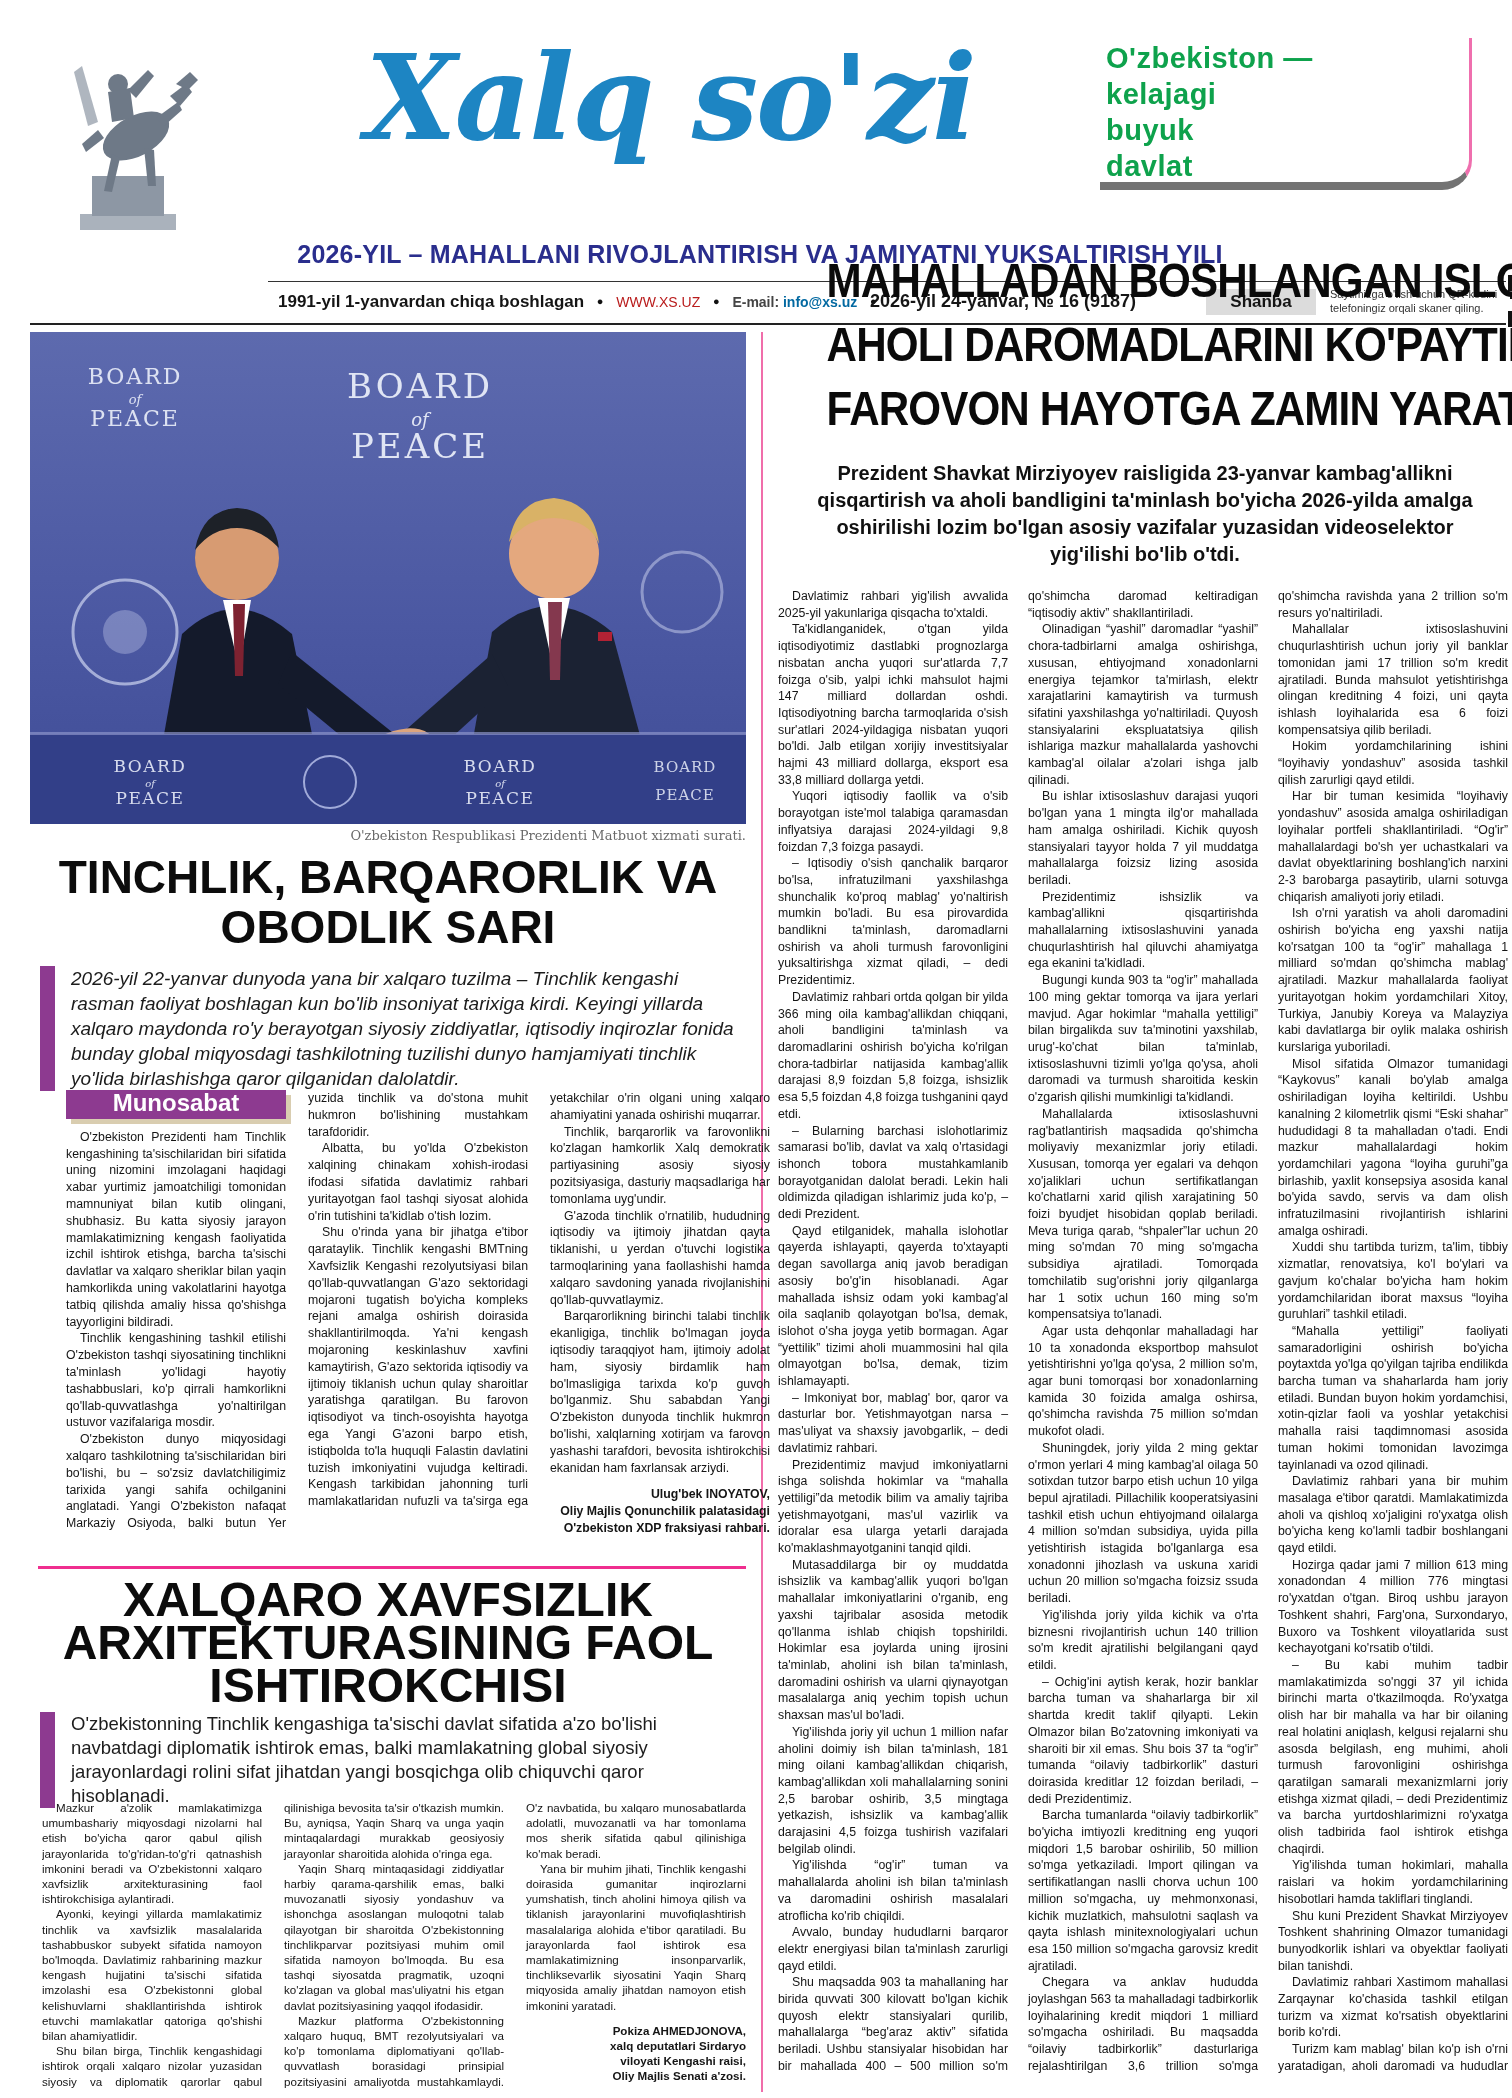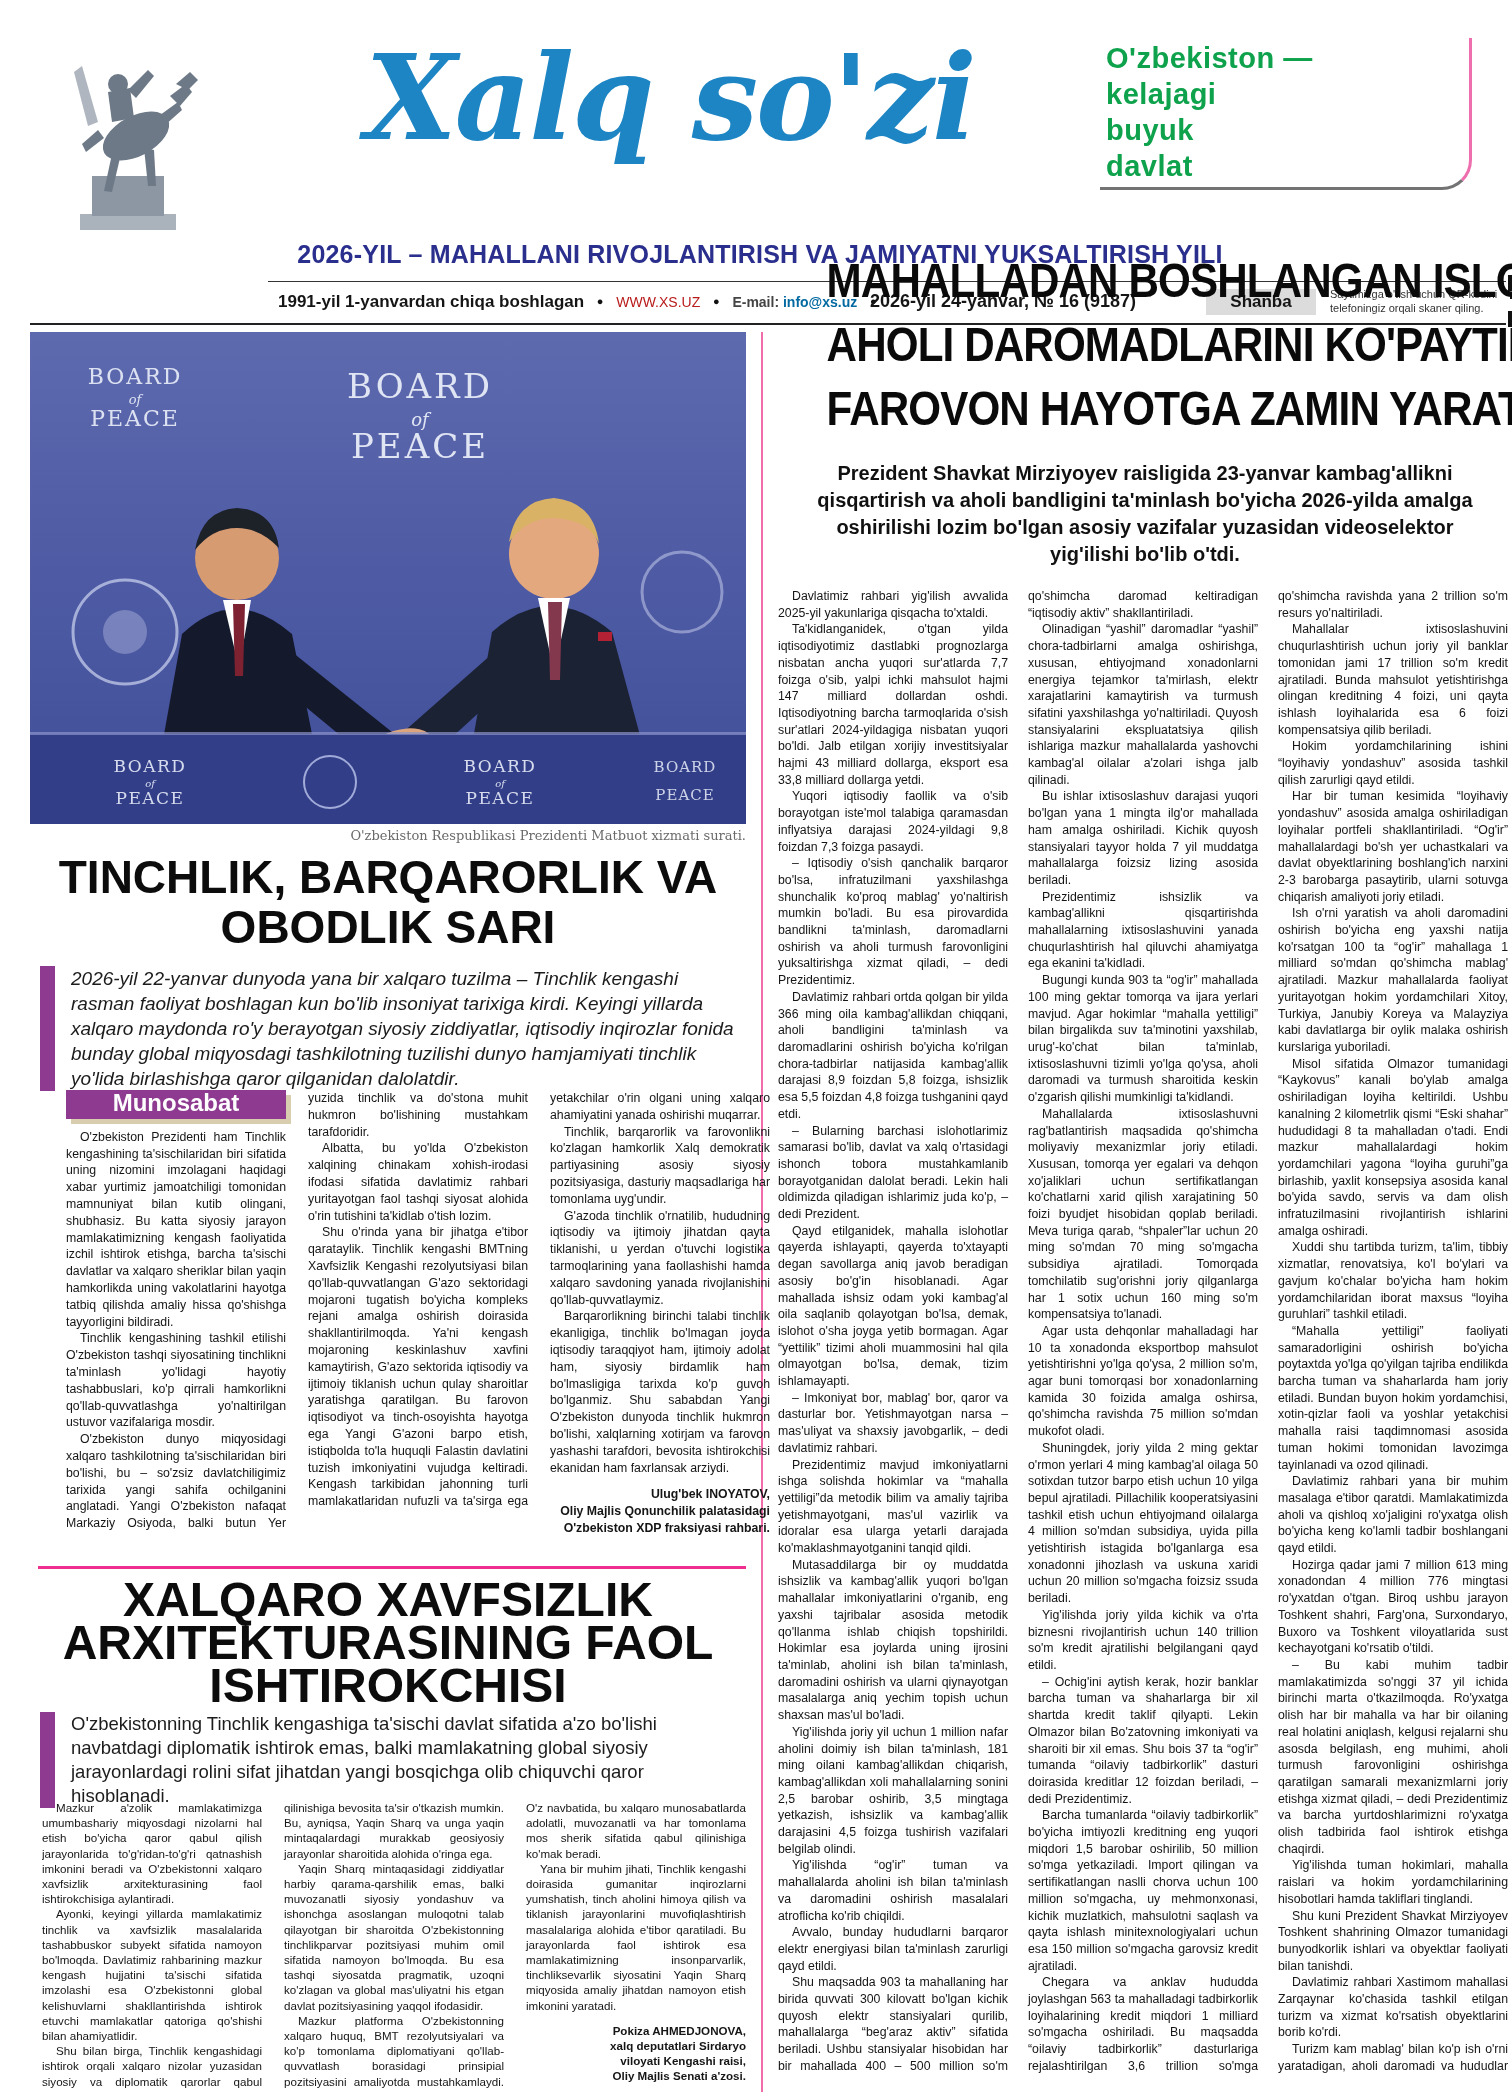--- a/index.html
+++ b/index.html
@@ -6,21 +6,21 @@
   #page{position:relative;width:1512px;height:2098px;background:#fff;overflow:hidden;
         font-family:"Liberation Sans",sans-serif;color:#151515;}
 
   
   .statue{position:absolute;left:52px;top:26px;width:150px;height:210px;}
   .masthead{position:absolute;left:255px;top:18px;width:830px;height:165px;
             font-family:"DejaVu Serif",serif;font-style:italic;font-weight:bold;
             font-size:118px;color:#1d85c3;text-align:center;line-height:160px;
             letter-spacing:-2px;white-space:nowrap;}
   .slogan{position:absolute;left:1100px;top:38px;width:372px;height:152px;
-          border-right:3px solid #ef6fae;border-bottom:3px solid #737373;
+          border-right:3px solid #ef6fae;border-bottom:8px solid #737373;
           border-radius:0 0 30px 0;padding:2px 14px 6px 6px;box-sizing:border-box;}
   .slogan div{color:#0ea24c;font-weight:bold;font-size:29px;line-height:36px;letter-spacing:.5px;}
 
   .year-banner{position:absolute;left:230px;top:240px;width:1060px;text-align:center;
                font-size:25px;font-weight:bold;color:#2a2e8d;letter-spacing:.2px;}
   .rule-a{position:absolute;left:268px;top:281px;width:1238px;height:1px;background:#333;}
   .rule-b{position:absolute;left:30px;top:323px;width:1476px;height:2px;background:#222;}
 
   .dateline{position:absolute;left:278px;top:287px;width:1228px;height:34px;font-size:16px;}
   .dl-left{position:absolute;left:0;top:5px;font-weight:bold;font-size:17px;}

